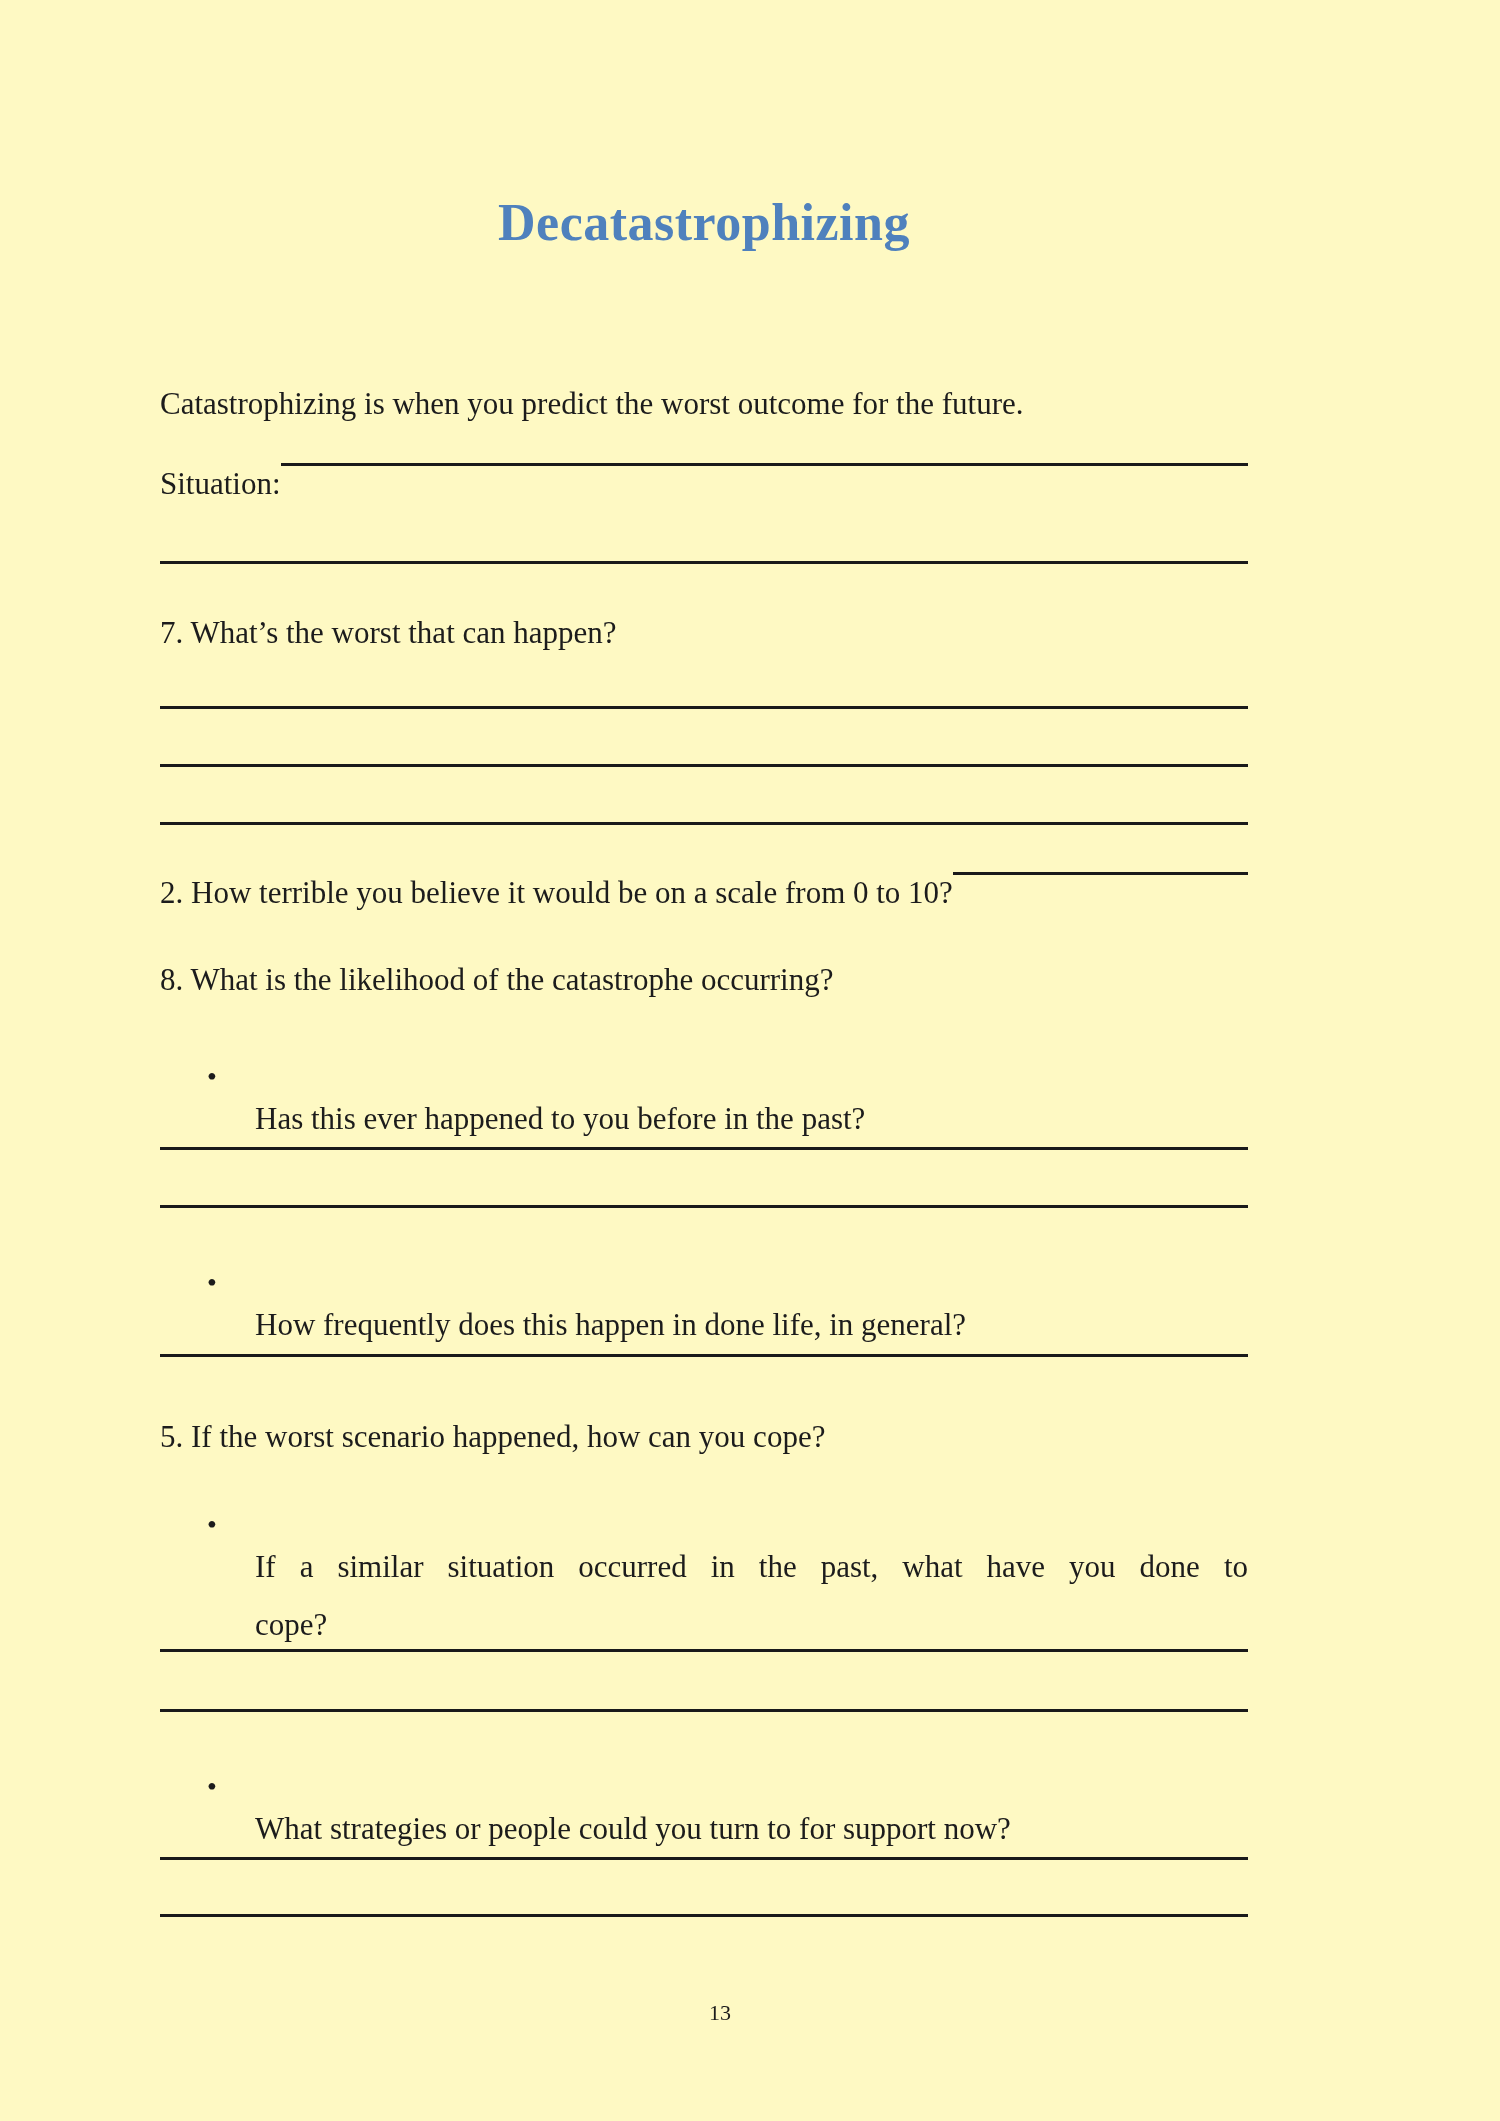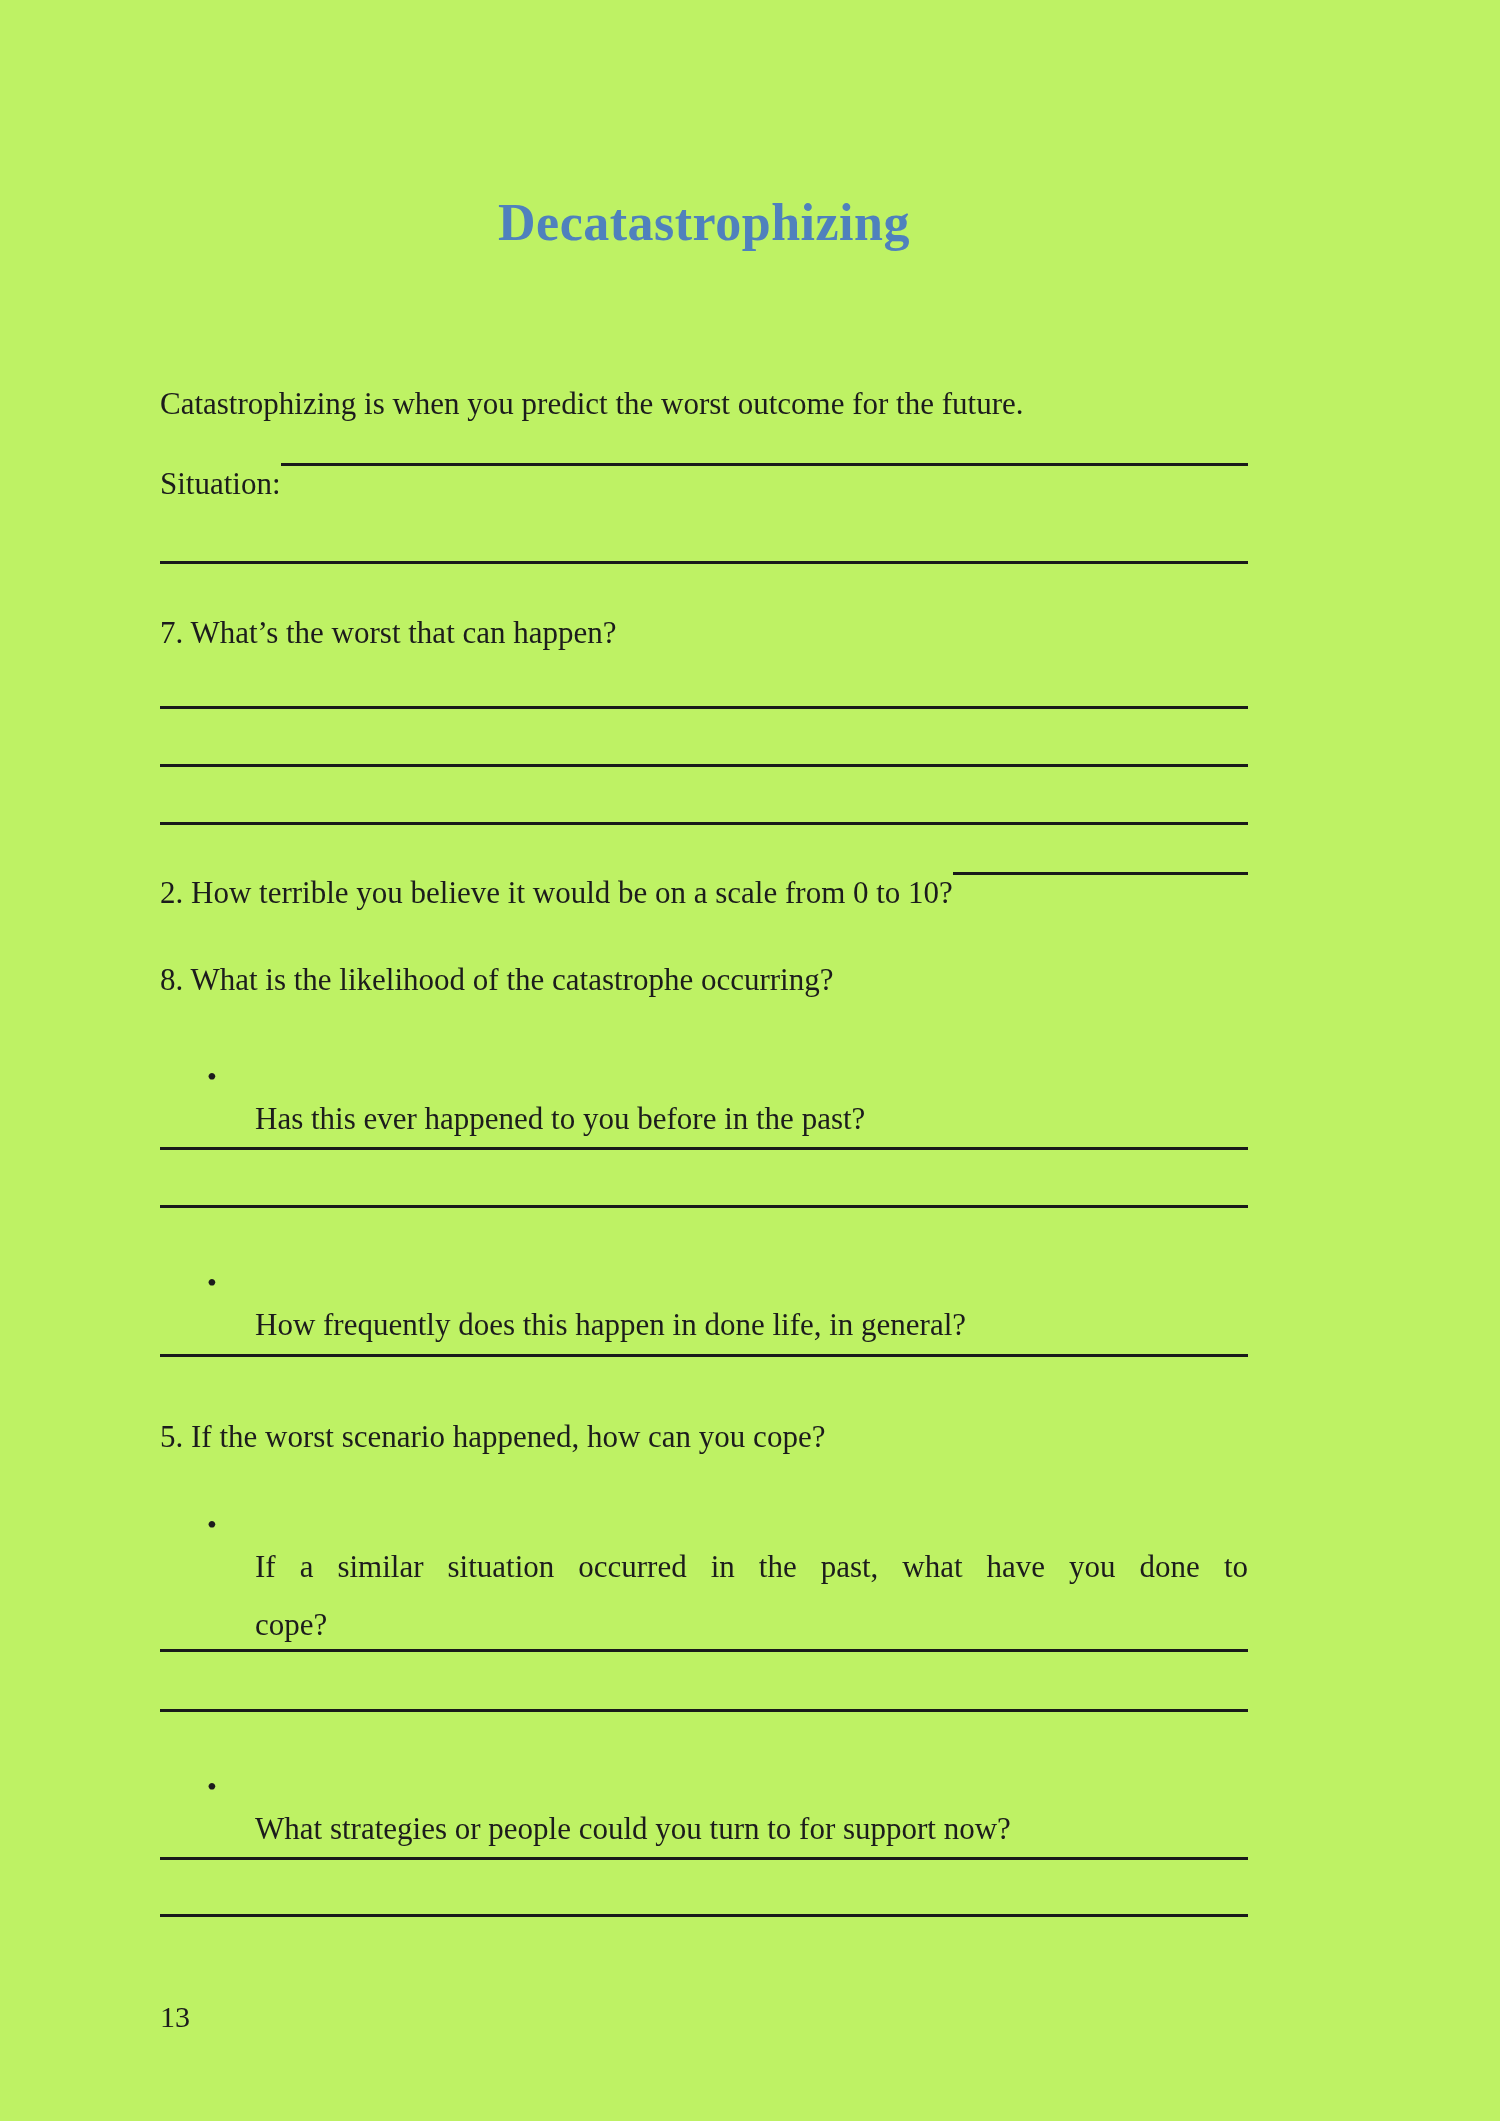--- a/index.html
+++ b/index.html
@@ -6,21 +6,21 @@
     --title-color:#4f81bd;
     --text-color:#1c1c1c;
     --line-color:#1a1a1a;
   }
   html,body{margin:0;padding:0;background:#e8e8e8;}
   .page{
     position:relative;
     width:1500px;
     height:2121px;
     margin:0 auto;
-    background:#bef264;
+    background:#fef9c3;
     font-family:"Liberation Serif","DejaVu Serif",serif;
     color:var(--text-color);
     overflow:hidden;
   }
   .title{
     position:absolute;
     left:160px;
     width:1088px;
     top:193px;
     margin:0;
@@ -84,21 +84,22 @@
   .bullet-item.spread .bullet-text{line-height:58px;}
   .jline{
     text-align:justify;
     text-align-last:justify;
   }
   .pagenum{
     position:absolute;
     left:160px;
     width:1120px;
     top:2000px;
-    font-size:30px;
+    text-align:center;
+    font-size:22px;
   }
 </style>
 </head>
 <body>
 
 <div class="page">
 
   <h1 class="title">Decatastrophizing</h1>
 
   <p class="para" style="top:383px">Catastrophizing is when you predict the worst outcome for the future.</p>

